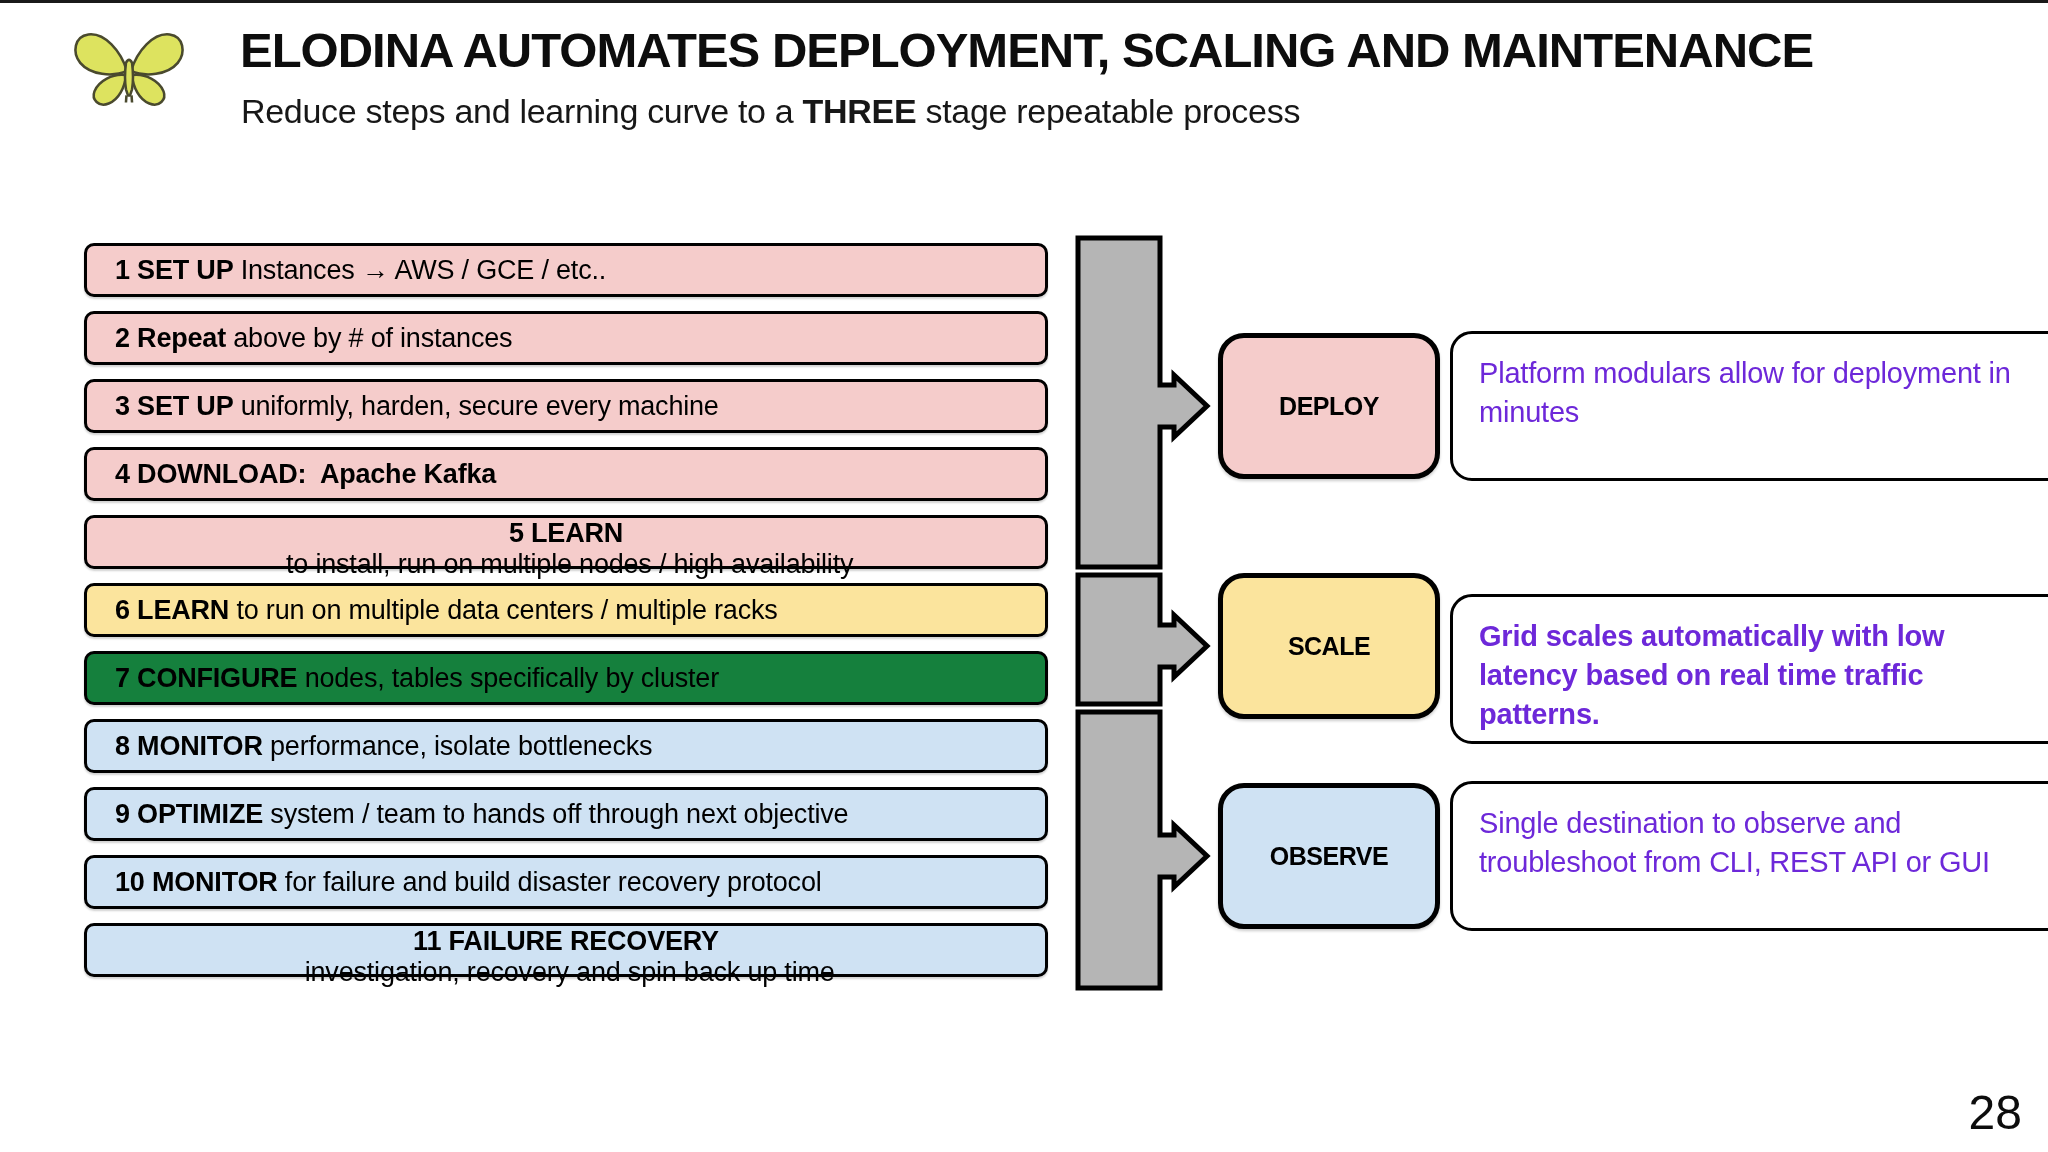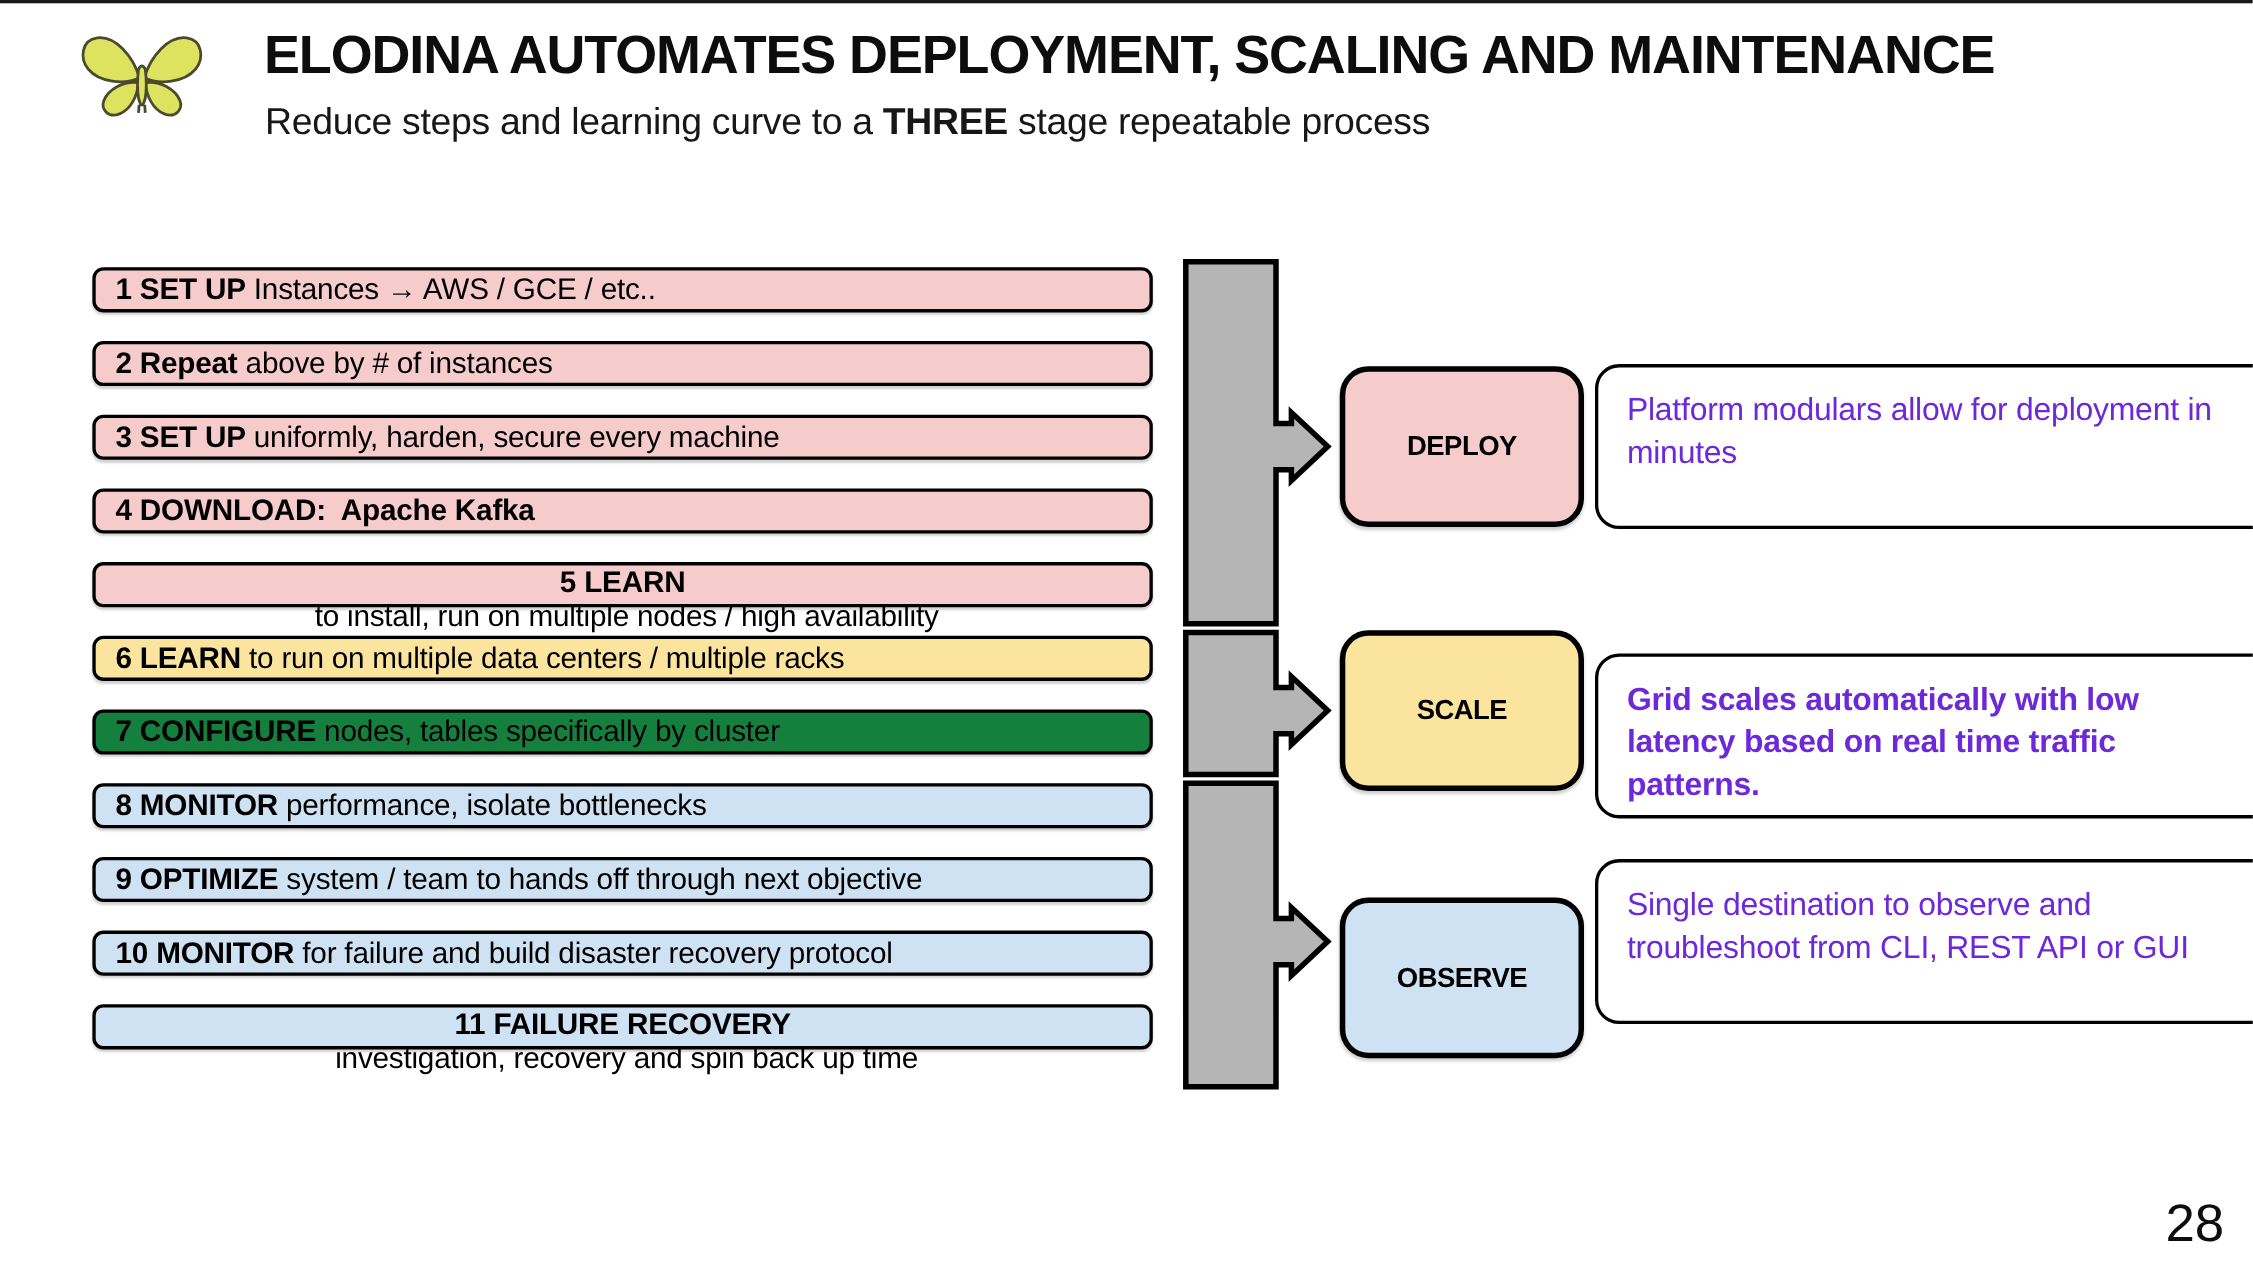--- a/index.html
+++ b/index.html
@@ -22,23 +22,23 @@
   }
   .subtitle {
     position:absolute; left:241px; top:92px; width:1700px;
     font-size:34px; color:#171717; letter-spacing:-0.3px;
   }
   .subtitle b { font-weight:bold; }
 
   
   .steps { position:absolute; left:84px; top:243px; width:964px; }
   .step {
-    box-sizing:border-box; height:41px; margin-bottom:26px;
+    box-sizing:border-box; height:54px; margin-bottom:14px;
     border:3px solid #000; border-radius:10px;
-    display:flex; align-items:center; padding:0 18px;
+    display:flex; align-items:center; padding:0 28px;
     font-size:27px; letter-spacing:-0.2px;
     box-shadow:0 2px 2px rgba(0,0,0,0.18);
     white-space:pre;
   }
   .step b { font-weight:bold; }
 
   
   .flow-arrow { position:absolute; left:1075px; overflow:visible; }
 
   
@@ -106,21 +106,21 @@
   <svg class="flow-arrow" style="top:709px;" width="140" height="285">
     <polygon stroke="#000" stroke-width="5" stroke-linejoin="miter" points="3,3 85,3 85,126 99,126 99,116 132,147 99,178 99,168 85,168 85,279 3,279" fill="#b5b5b5"></polygon>
   </svg>
 
   <div class="stage-box" style="top: 333px; background-color: rgb(245, 204, 203);">
       <span>DEPLOY</span>
     </div>
   <div class="stage-box" style="top: 573px; background-color: rgb(251, 228, 157);">
       <span>SCALE</span>
     </div>
-  <div class="stage-box" style="top: 816px; background-color: rgb(207, 226, 243);">
+  <div class="stage-box" style="top: 783px; background-color: rgb(207, 226, 243);">
       <span>OBSERVE</span>
     </div>
 
   <div class="desc-box" style="top:331px;">Platform modulars allow for deployment in minutes</div>
   <div class="desc-box" style="top:594px;font-weight:bold;">Grid scales automatically with low latency based on real time traffic patterns.</div>
   <div class="desc-box" style="top:781px;">Single destination to observe and troubleshoot from CLI, REST API or GUI</div>
 
   <div class="page-number">28</div>
 </div>
 

